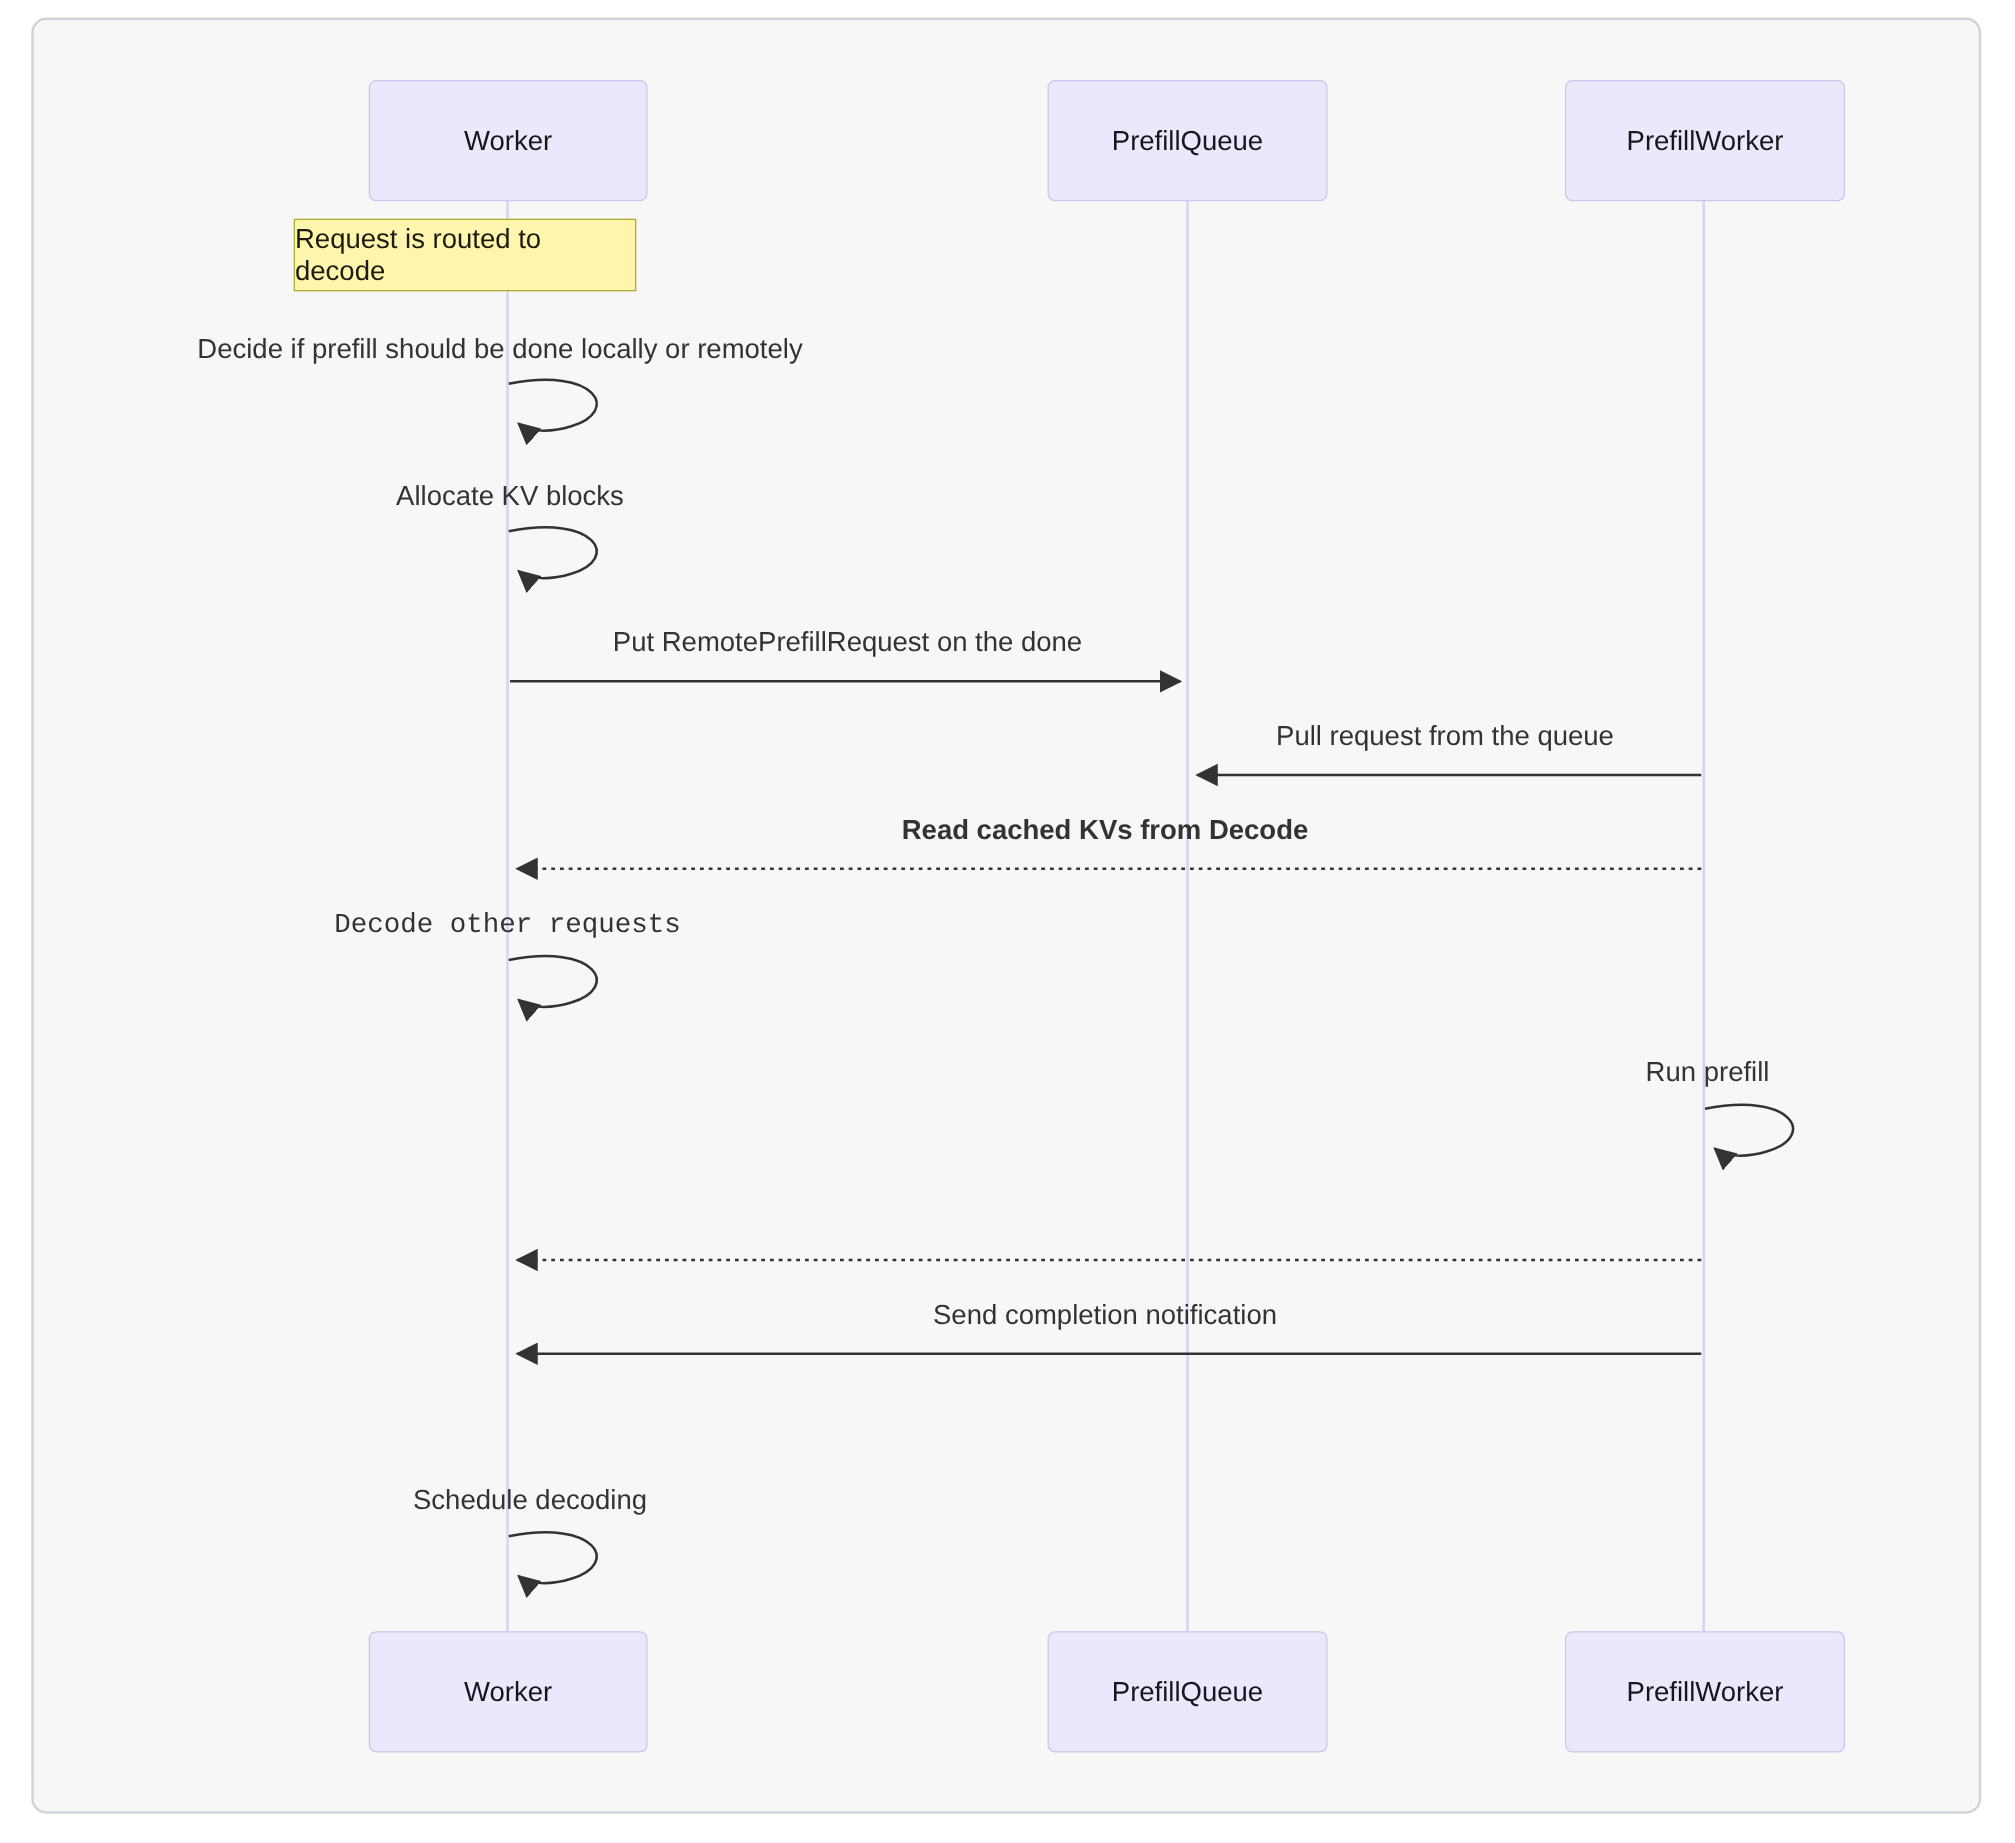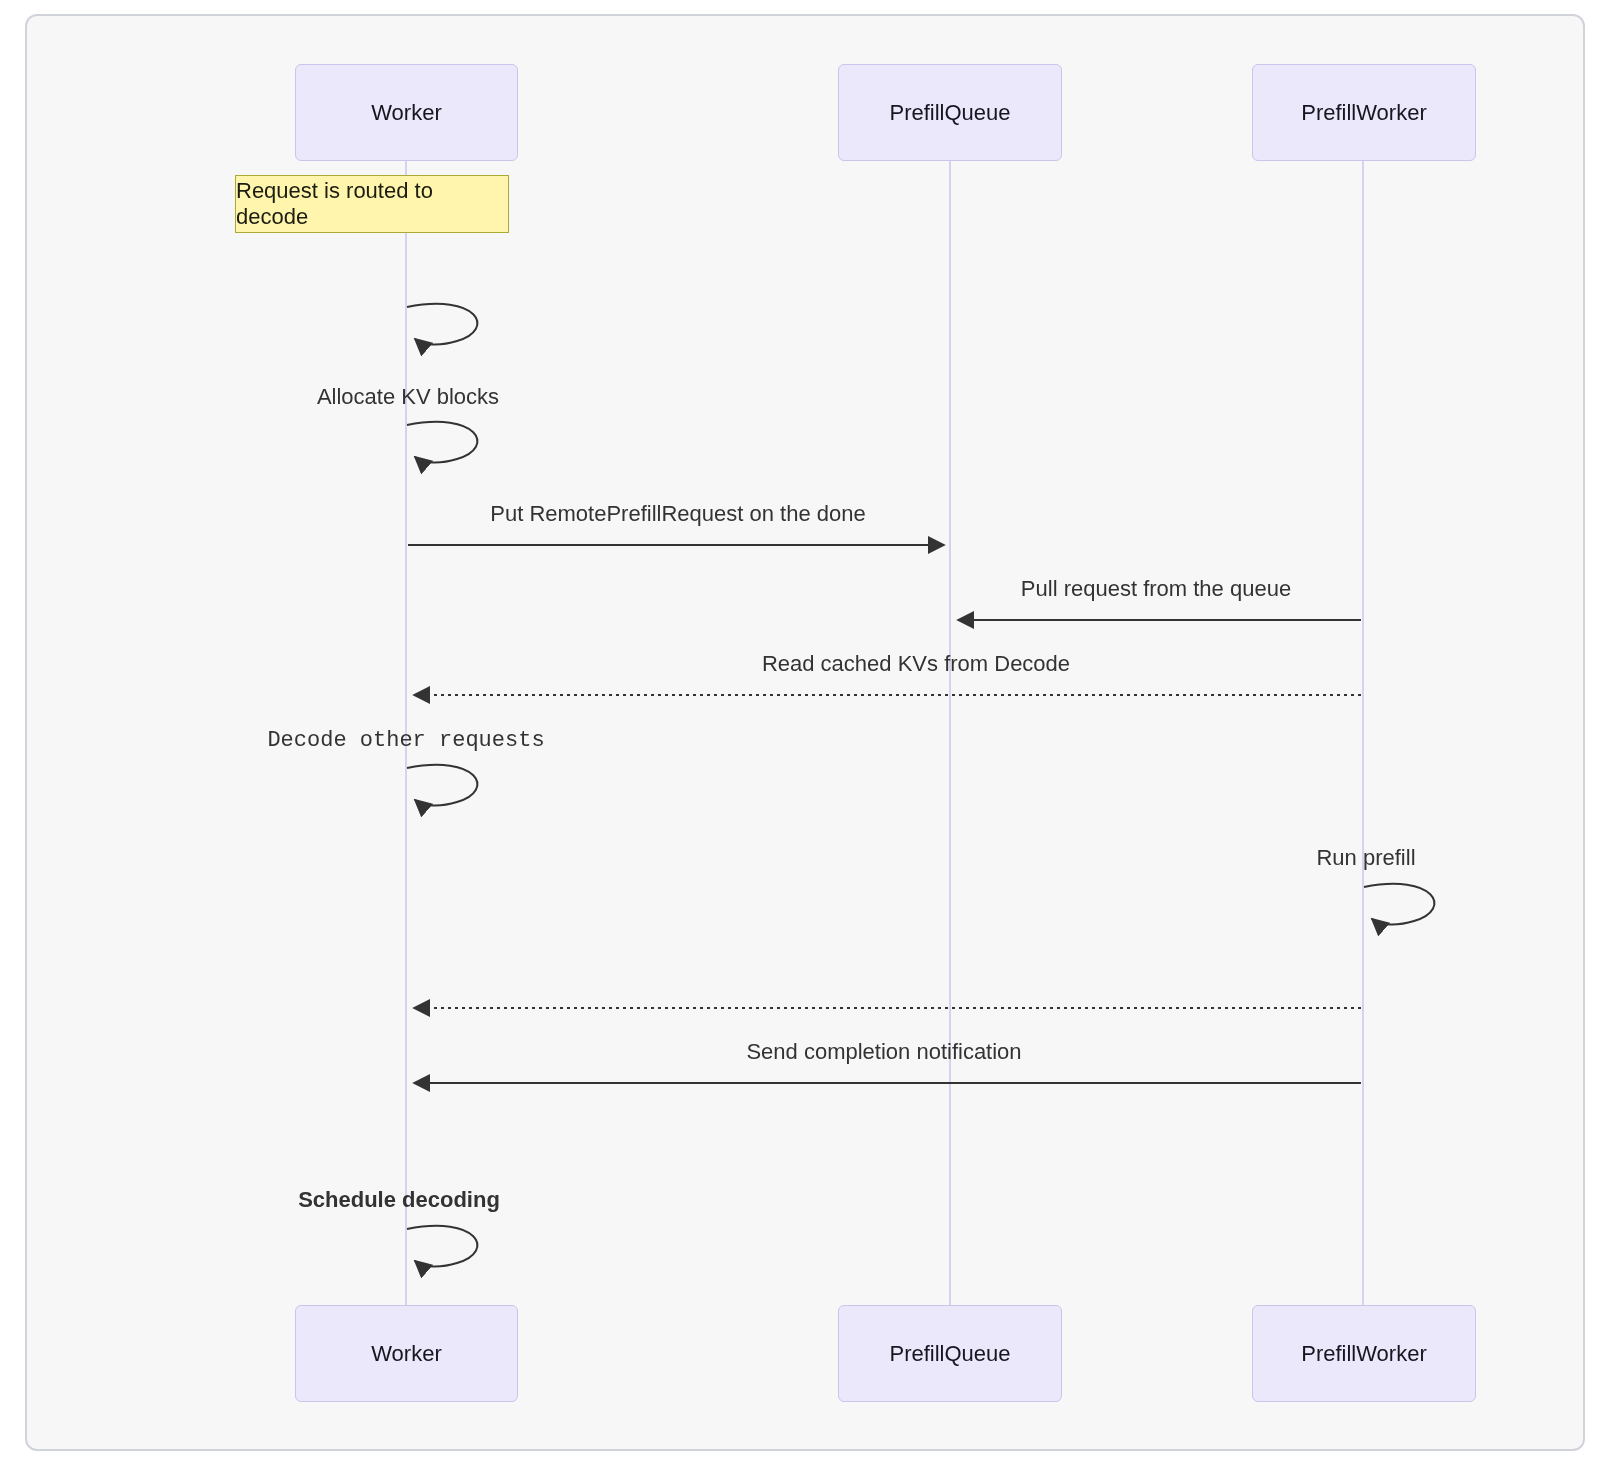--- a/index.html
+++ b/index.html
@@ -125,21 +125,22 @@
     <span>PrefillQueue</span>
   </div>
   <div class="actor-box" style="left:1252px; top:1305px; width:224px;">
     <span>PrefillWorker</span>
   </div>
 
   <div class="note" style="left:235px; top:175px; width:274px; height:58px;">
     <span>Request is routed to decode</span>
   </div>
 
+  <div class="msg-label" style="left:400px; top:279px;">Decide if prefill should be done locally or remotely</div>
   <div class="msg-label" style="left:408px; top:397px;">Allocate KV blocks</div>
   <div class="msg-label" style="left:678px; top:514px;">Put RemotePrefillRequest on the done</div>
   <div class="msg-label" style="left:1156px; top:589px;">Pull request from the queue</div>
-  <div class="msg-label" style="left:916px; top:664px;">Read cached KVs from Decode</div>
+  <div class="msg-label" style="left:884px; top:664px;font-weight:bold;">Read cached KVs from Decode</div>
   <div class="msg-label" style="left:406px; top:740px;font-family:Liberation Mono, monospace;">Decode other requests</div>
   <div class="msg-label" style="left:1366px; top:858px;">Run prefill</div>
   <div class="msg-label" style="left:884px; top:1052px;">Send completion notification</div>
-  <div class="msg-label" style="left:399px; top:1200px;font-weight:bold;">Schedule decoding</div>
+  <div class="msg-label" style="left:424px; top:1200px;">Schedule decoding</div>
 </div>
 
 </body></html>

